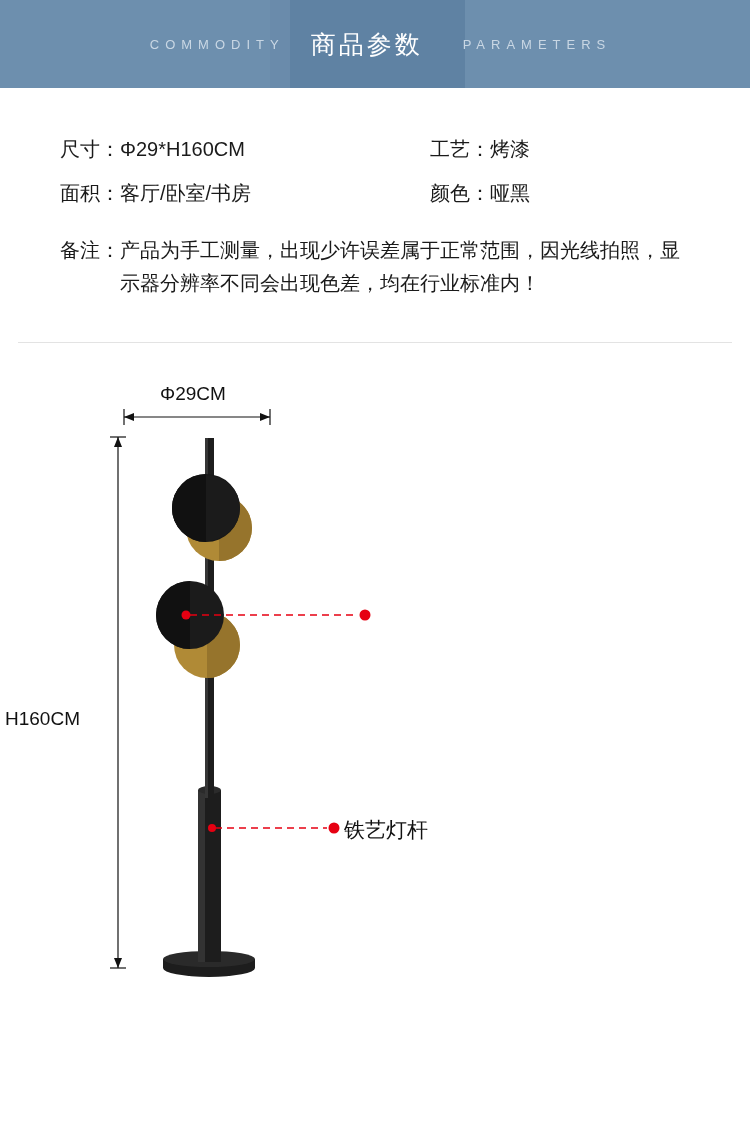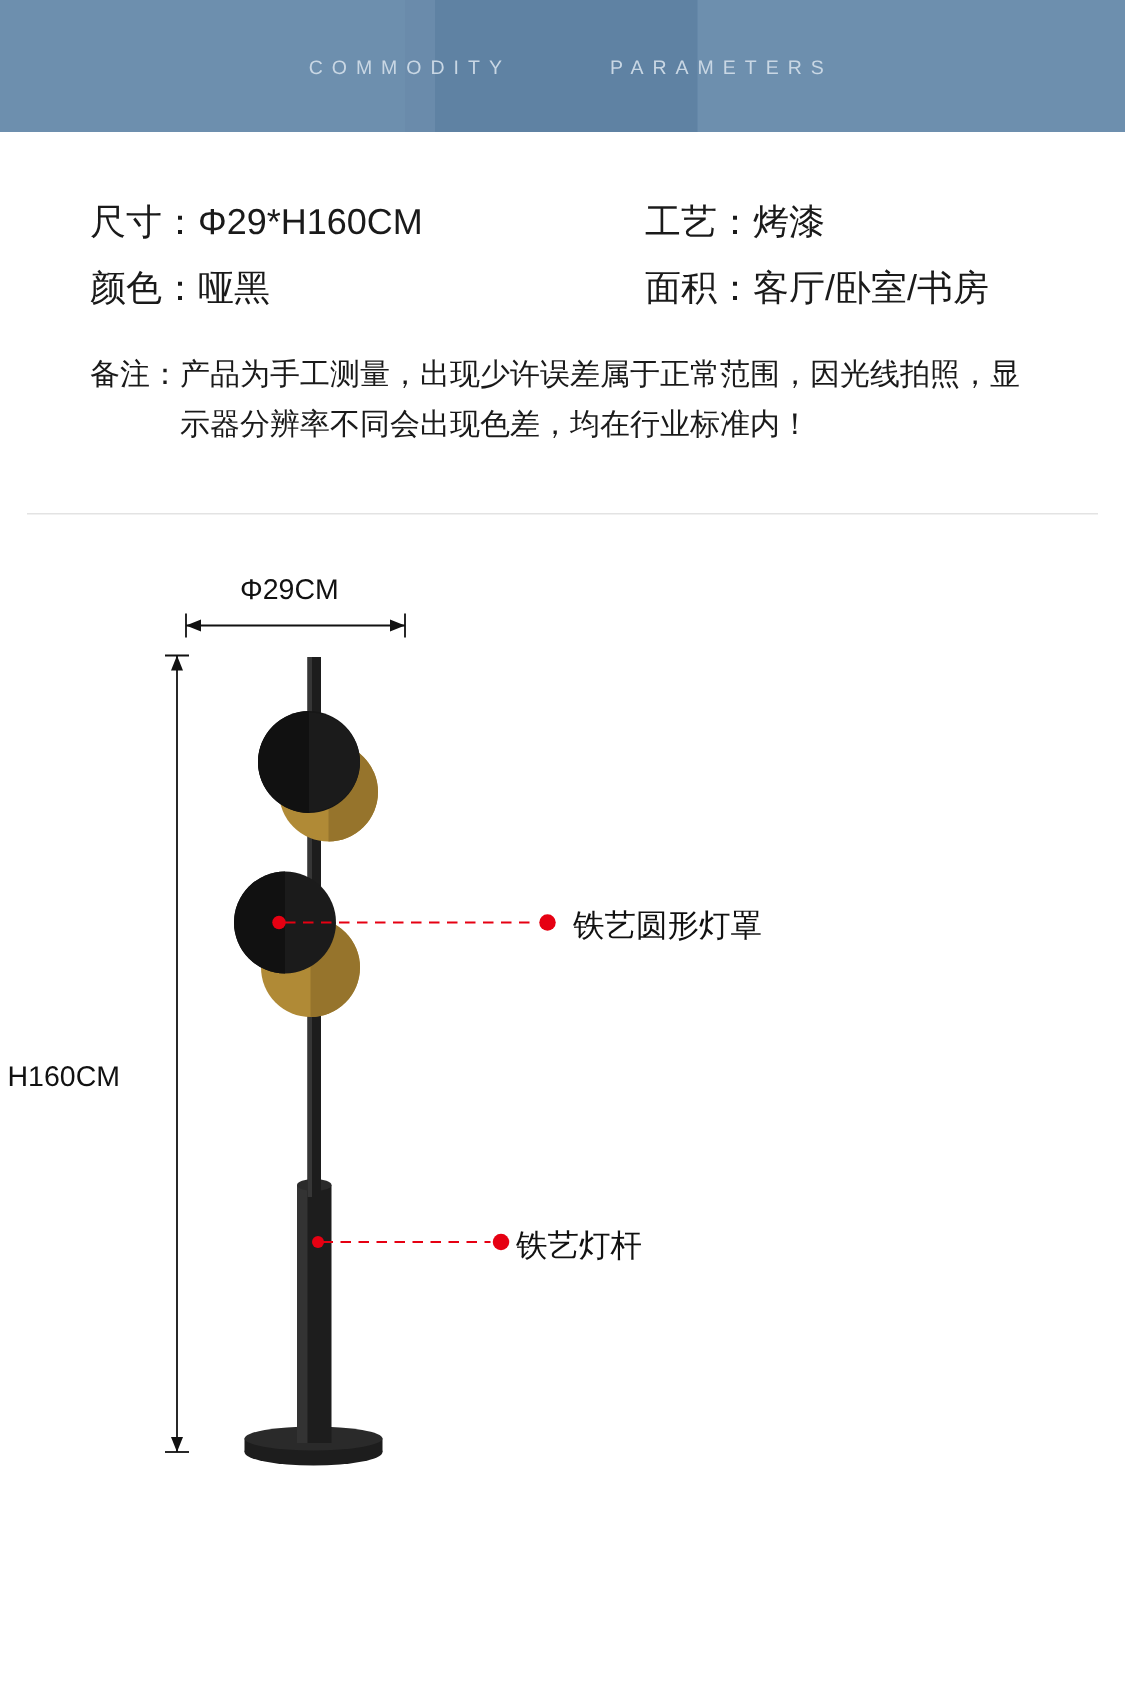--- a/index.html
+++ b/index.html
@@ -65,21 +65,21 @@
     padding: 46px 0 0 0;
     position: relative;
   }
   .spec-grid {
     display: grid;
     grid-template-columns: 370px auto;
     row-gap: 14px;
     padding-left: 60px;
   }
   .spec-row {
-    font-size: 24px;
+    font-size: 20px;
     line-height: 30px;
     color: #1a1a1a;
     white-space: nowrap;
   }
   .spec-label { }
   .spec-value { }
 
   .note {
     padding-left: 60px;
     margin-top: 26px;
@@ -120,37 +120,38 @@
   }
 </style>
 </head>
 <body>
 
 <div class="banner">
   <div class="banner-slab left-edge"></div>
   <div class="banner-slab"></div>
   <div class="banner-inner">
     <span class="banner-left-text">COMMODITY</span>
+    <span class="banner-title">商品参数</span>
     <span class="banner-right-text">PARAMETERS</span>
   </div>
 </div>
 
 <div class="spec">
   <div class="spec-grid">
     <div class="spec-row">
       <span class="spec-label">尺寸：</span><span class="spec-value">Φ29*H160CM</span>
     </div>
     <div class="spec-row">
       <span class="spec-label">工艺：</span><span class="spec-value">烤漆</span>
     </div>
     <div class="spec-row">
+      <span class="spec-label">面积：</span><span class="spec-value">客厅/卧室/书房</span>
+    </div>
+    <div class="spec-row">
       <span class="spec-label">颜色：</span><span class="spec-value">哑黑</span>
-    </div>
-    <div class="spec-row">
-      <span class="spec-label">面积：</span><span class="spec-value">客厅/卧室/书房</span>
     </div>
   </div>
 
   <div class="note">
     <span>备注：</span><span class="note-body">产品为手工测量，出现少许误差属于正常范围，因光线拍照，显示器分辨率不同会出现色差，均在行业标准内！</span>
   </div>
 </div>
 
 <div class="divider"></div>
 
@@ -214,15 +215,14 @@
 
     <g>
       <line x1="215" y1="485" x2="327" y2="485" stroke="#e60012" stroke-width="1.3" stroke-dasharray="7 5"></line>
     </g>
     <circle cx="212" cy="485" r="4" fill="#e60012"></circle>
     <circle cx="334" cy="485" r="5.5" fill="#e60012"></circle>
   </svg>
 
   <div class="dim-label" style="left:160px; top:40px;">Φ29CM</div>
   <div class="dim-label" style="left:5px; top:365px;">H160CM</div>
-  <div class="callout-label" style="left:382px; top:260px;">铁艺圆形灯罩</div>
   <div class="callout-label" style="left:344px; top:473px;">铁艺灯杆</div>
 </div>
 
 </body></html>

